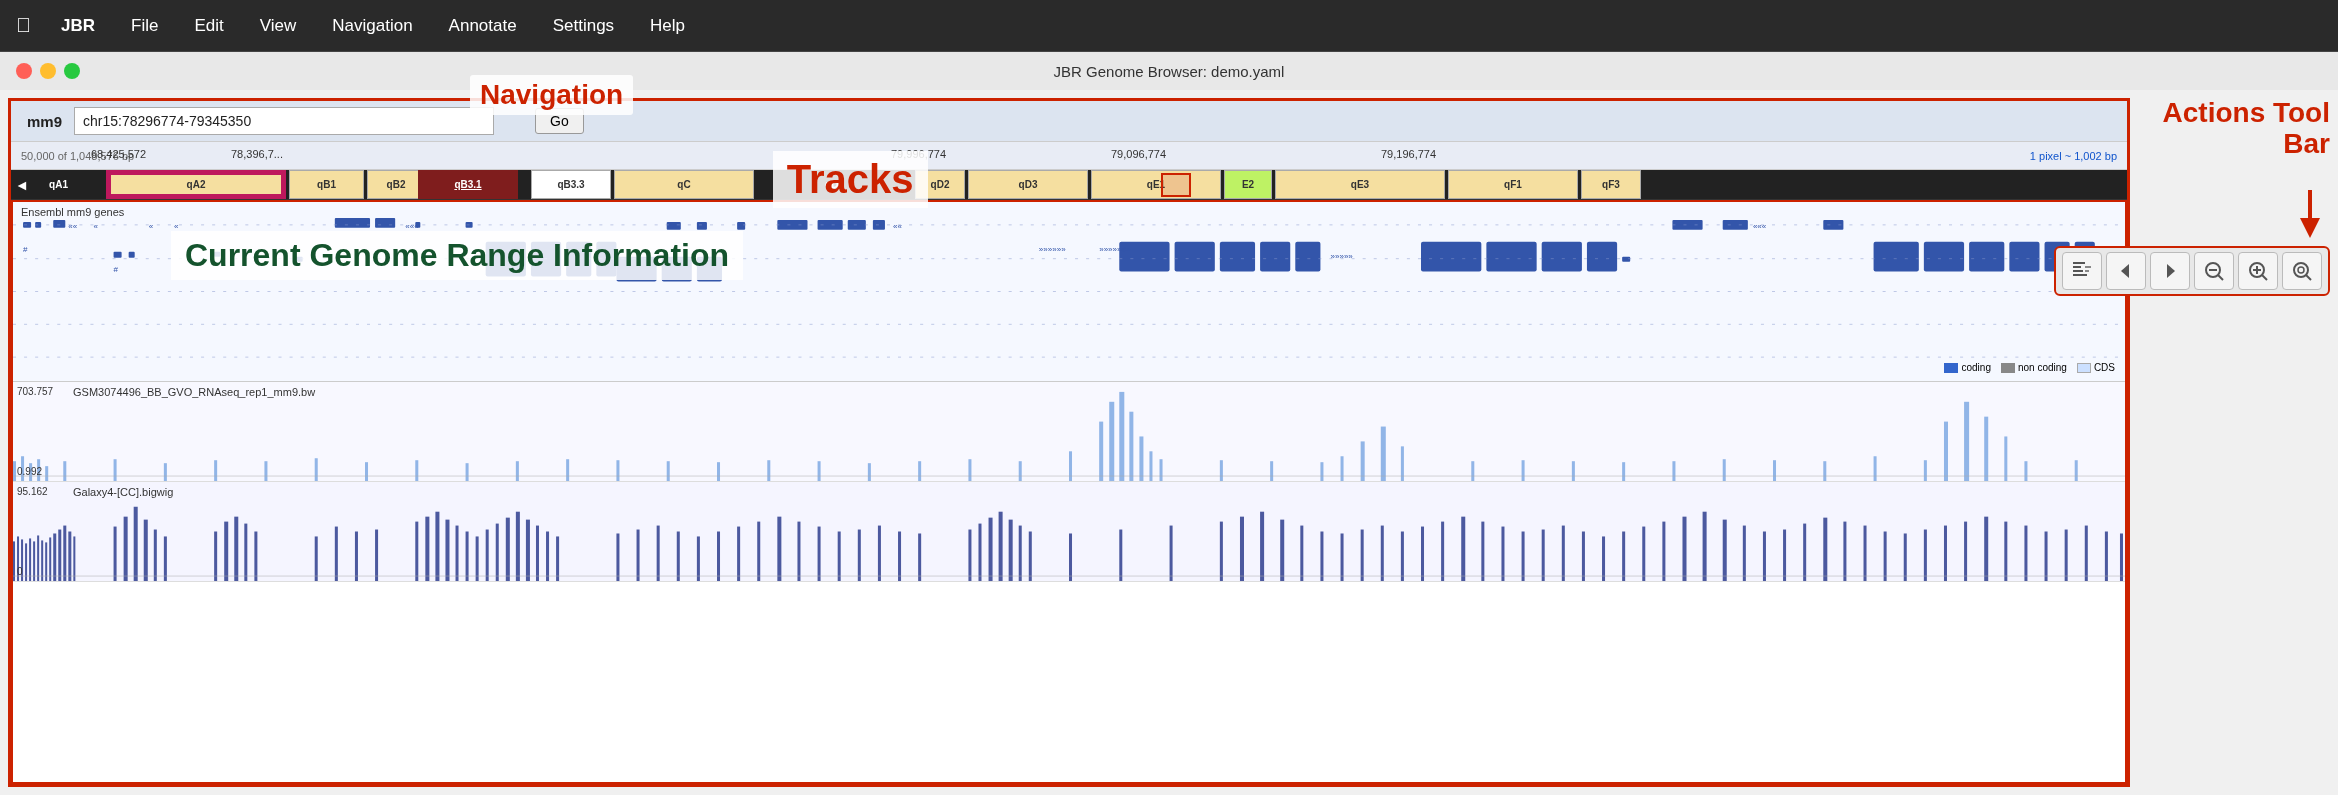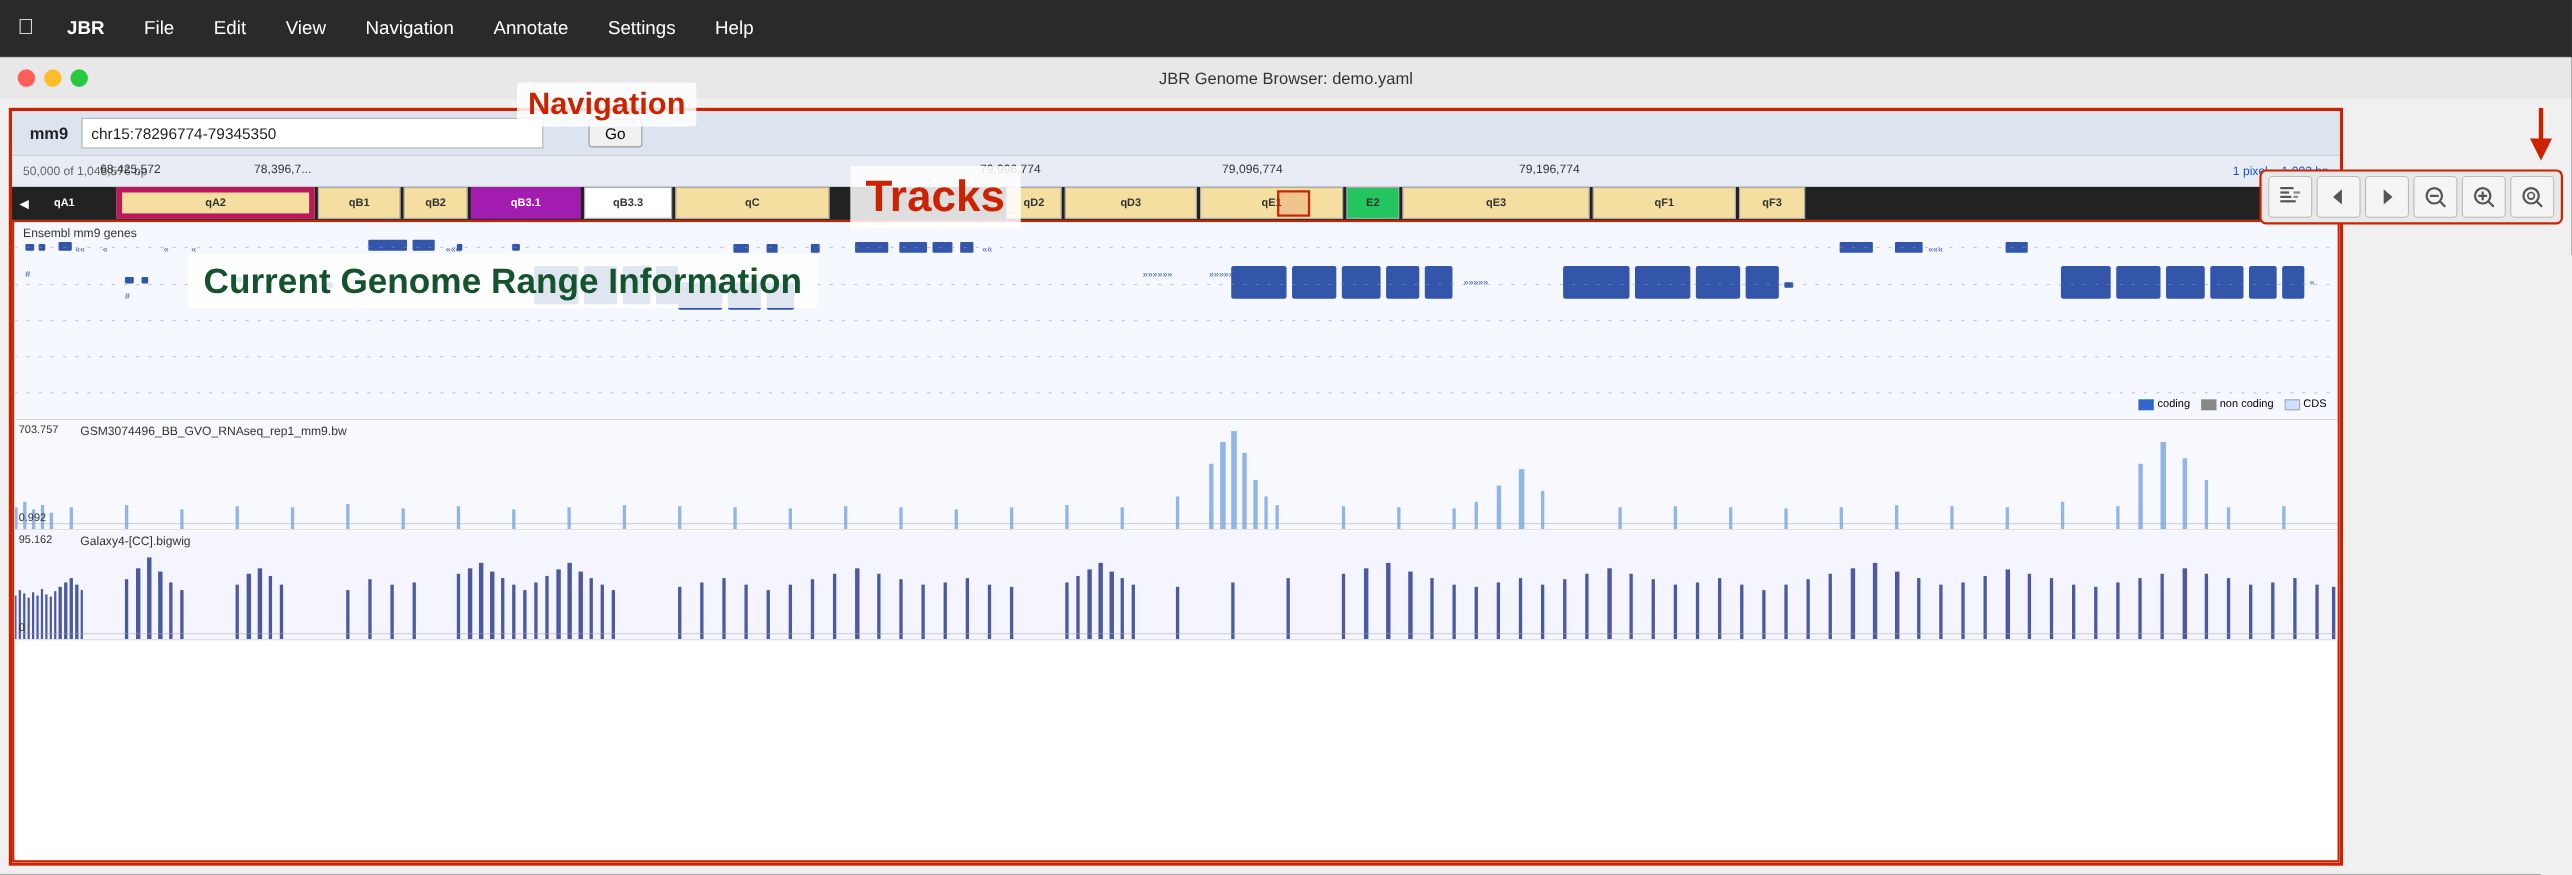--- a/index.html
+++ b/index.html
@@ -367,37 +367,37 @@
     <div class="chrom-band">
 
       <div class="band-segment" style="left:0;width:95px;background:#222;color:#fff;">qA1</div>
 
       <div class="band-segment" style="left:95px;width:180px;background:#f5dfa0;color:#333;border:5px solid #be185d;">qA2</div>
 
       <div class="band-segment" style="left:278px;width:75px;background:#f5dfa0;color:#333;border:1px solid #aaa;">qB1</div>
 
       <div class="band-segment" style="left:356px;width:58px;background:#f5dfa0;color:#333;border:1px solid #aaa;">qB2</div>
 
-      <div class="band-segment" style="left:417px;width:100px;background:#a21caf;color:#fff;">qB3.1</div>
+      <div class="band-segment" style="left:407px;width:100px;background:#7f1d1d;color:#fff;text-decoration:underline;">qB3.1</div>
 
       <div class="band-segment" style="left:520px;width:80px;background:#fff;color:#333;border:1px solid #aaa;">qB3.3</div>
 
       <div class="band-segment" style="left:603px;width:140px;background:#f5dfa0;color:#333;border:1px solid #aaa;">qC</div>
 
       <div class="band-segment" style="left:746px;width:155px;background:#222;color:#fff;">qD1</div>
 
       <div class="band-segment" style="left:904px;width:50px;background:#f5dfa0;color:#333;border:1px solid #aaa;">qD2</div>
 
       <div class="band-segment" style="left:957px;width:120px;background:#f5dfa0;color:#333;border:1px solid #aaa;">qD3</div>
 
       <div class="band-segment" style="left:1080px;width:130px;background:#f5dfa0;color:#333;border:1px solid #aaa;">qE1</div>
 
       <div style="position:absolute;left:1150px;top:3px;width:30px;height:24px;border:2px solid #cc2200;background:rgba(200,50,50,0.15);z-index:5;"></div>
 
-      <div class="band-segment" style="left:1213px;width:48px;background:#22c55e;color:#333;border:1px solid #aaa;">E2</div>
+      <div class="band-segment" style="left:1213px;width:48px;background:#bef264;color:#333;border:1px solid #aaa;">E2</div>
 
       <div class="band-segment" style="left:1264px;width:170px;background:#f5dfa0;color:#333;border:1px solid #aaa;">qE3</div>
 
       <div class="band-segment" style="left:1437px;width:130px;background:#f5dfa0;color:#333;border:1px solid #aaa;">qF1</div>
 
       <div class="band-segment" style="left:1570px;width:60px;background:#f5dfa0;color:#333;border:1px solid #aaa;">qF3</div>
 
       <div style="position:absolute;left:4px;top:50%;transform:translateY(-50%);color:#fff;font-size:14px;">◄</div>
     </div>
 
@@ -715,20 +715,21 @@
         </svg>
       </div>
 
     </div>
 
     <div class="range-annotation">Current Genome Range Information</div>
     <div class="tracks-annotation">Tracks</div>
   </div>
 
   <div class="actions-toolbar">
+    <div class="actions-label">Actions Tool Bar</div>
     <div class="actions-arrow">
       <svg width="40" height="50" viewBox="0 0 40 50">
         <line x1="20" y1="0" x2="20" y2="35" stroke="#cc2200" stroke-width="4"></line>
         <polygon points="10,28 30,28 20,48" fill="#cc2200"></polygon>
       </svg>
     </div>
     <div class="toolbar-buttons">
       <button class="tb-btn" title="Annotate">
         <svg width="22" height="22" viewBox="0 0 22 22">
           <rect x="2" y="14" width="14" height="2" fill="#555"></rect>

